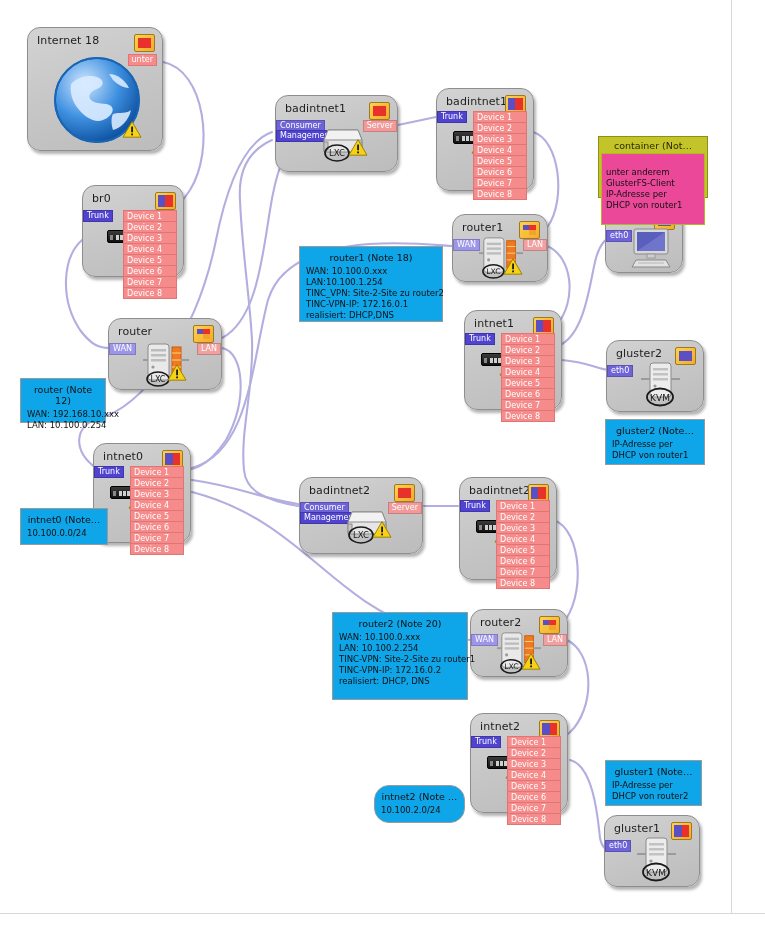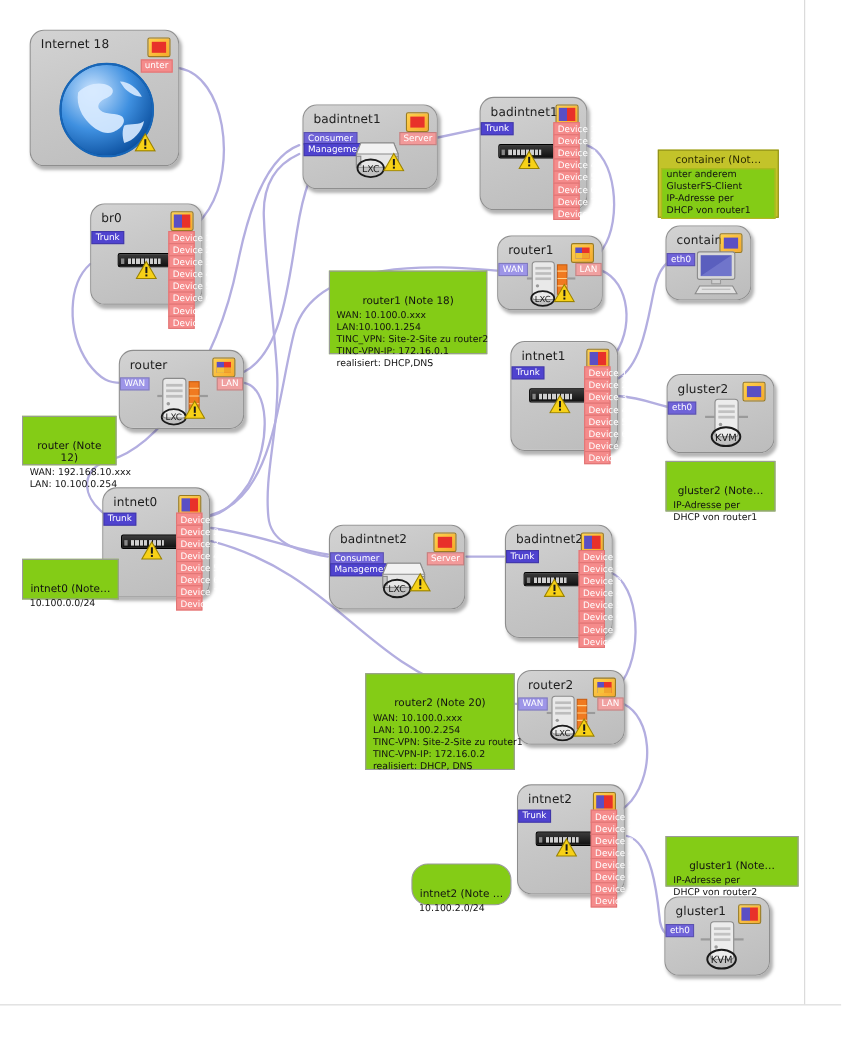--- a/index.html
+++ b/index.html
@@ -95,37 +95,37 @@
   .chip-wan    { background: #9d95e8; }
   .chip-red    { background: #f08b8b; }
   .chip-lan    { background: #f0a0a0; }
   .chip-server { background: #f29a9a; }
   .chip-eth    { background: #6f63d8; }
 
   .devlist { position: absolute; right: 6px; top: 24px; }
   .devlist .chip {
     position: relative; display: block;
     right: auto; top: auto;
-    width: 24px;
+    width: 54px;
     font-size: 8px;
     line-height: 11px;
     height: 12px;
     background: #f58b8b;
     border: 1px solid #e07575;
     margin-bottom: -1px;
     color: #ffffff;
   }
 
   
   .note {
     position: absolute;
-    background: #84cc16;
+    background: #0ea5e9;
     border: 1px solid #9a9a9a;
     box-sizing: border-box;
-    padding: 21px 6px 4px 6px;
+    padding: 5px 6px 4px 6px;
     font-size: 8.5px;
     line-height: 11px;
     color: #111111;
   }
   .note .note-title {
     display: block;
     text-align: center;
     font-size: 9.5px;
     margin-bottom: 3px;
     color: #111;
@@ -135,23 +135,23 @@
   .note-highlight {
     background: #c3c32a;
     border: 1px solid #8f8f17;
     padding: 2px;
   }
   .note-highlight .note-title {
     color: #2b2b00;
     margin: 1px 0 2px 0;
   }
   .note-highlight .note-body {
-    background: #84cc16;
+    background: #ec4899;
     border: 1px solid #b5b520;
-    padding: 0 4px;
+    padding: 13px 4px;
   }
 
   
   .icon { position: absolute; }
   .warn { position: absolute; width: 20px; height: 18px; }
 
   
   .switch-ic {
     position: absolute;
     width: 52px; height: 13px;
@@ -631,21 +631,21 @@
     <span class="note-line">TINC-VPN: Site-2-Site zu router1</span>
     <span class="note-line">TINC-VPN-IP: 172.16.0.2</span>
     <span class="note-line">realisiert: DHCP, DNS</span>
   </div>
 
   <div class="note" style="left:374px; top:785px; width:91px; height:38px;border-radius:15px;">
     <span class="note-title">intnet2 (Note …</span>
     <span class="note-line">10.100.2.0/24</span>
   </div>
 
-  <div class="note" style="left:605px; top:760px; width:121px; height:46px;">
+  <div class="note" style="left:605px; top:760px; width:97px; height:46px;">
     <span class="note-title">gluster1 (Note…</span>
     <span class="note-line">IP-Adresse per</span>
     <span class="note-line">DHCP von router2</span>
   </div>
 
   <div id="right-gutter"></div>
   <div id="bottom-bar"></div>
 </div>
 
 </body></html>

